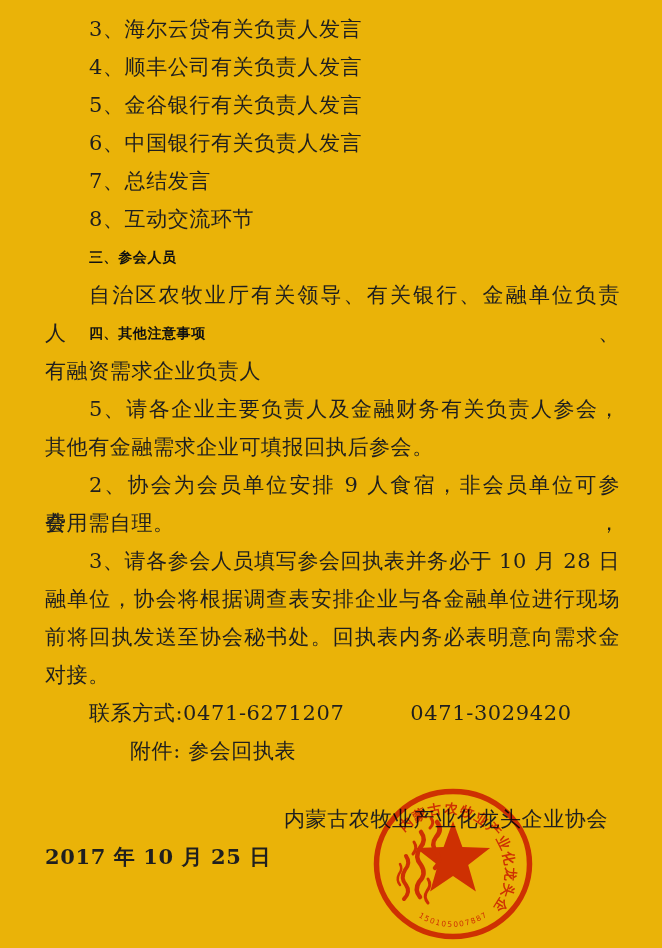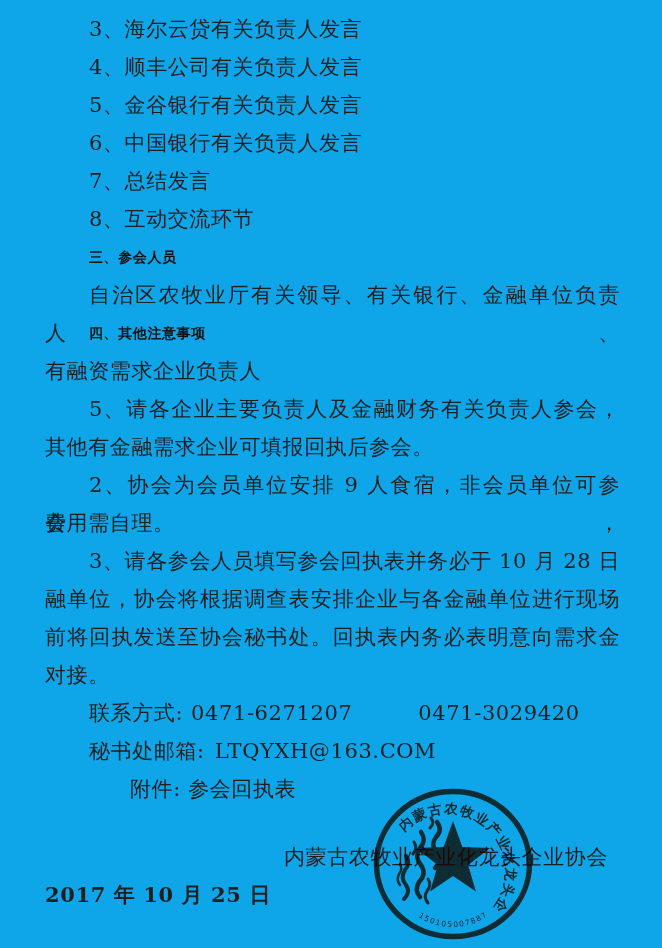--- a/index.html
+++ b/index.html
@@ -4,21 +4,21 @@
 <style>
   html, body {
     margin: 0;
     padding: 0;
     background: #ffffff;
   }
   .page {
     position: relative;
     width: 662px;
     height: 948px;
-    background: #0ea5e9;
+    background: #eab308;
     box-sizing: border-box;
     padding: 10px 42px 0 45px;
     font-family: "DejaVu Serif", serif;
     color: #1f1f1f;
     font-size: 21px;
     overflow: hidden;
   }
   .line {
     height: 38px;
     line-height: 38px;
@@ -33,21 +33,21 @@
     font-size: 14px;
   }
   .justify {
     white-space: normal;
     text-align: justify;
     text-align-last: justify;
     -moz-text-align-last: justify;
   }
   .attachment-line { text-indent: 85px; }
   .contact-gap { margin-left: 66px; }
-  .contact-num { margin-left: 8px; }
+  .contact-num { }
   .email-addr { margin-left: 10px; }
   .sig-org {
     margin-top: 30px;
     text-align: right;
     padding-right: 12px;
   }
   .sig-date {
     padding-right: 30px;
     font-weight: bold;
   }
@@ -89,23 +89,20 @@
   <div class="line">费用需自理。</div>
   <div class="line indent justify">3、请各参会人员填写参会回执表并务必于 10 月 28 日</div>
   <div class="line justify">融单位，协会将根据调查表安排企业与各金融单位进行现场</div>
   <div class="line justify">前将回执发送至协会秘书处。回执表内务必表明意向需求金</div>
   <div class="line">对接。</div>
 
   <div class="line indent">
     <span>联系方式:</span><span class="contact-num">0471-6271207</span><span class="contact-gap">0471-3029420</span>
   </div>
 
-  <div class="line indent">
-    <span>秘书处邮箱:</span><span class="email-addr">LTQYXH@163.COM</span>
-  </div>
 
   <div class="line attachment-line">
     <span>附件:</span>
     <span>参会回执表</span>
   </div>
 
   <div class="line sig-org">内蒙古农牧业产业化龙头企业协会</div>
   <div class="line sig-date">2017 年 10 月 25 日</div>
 
   <svg class="seal" viewBox="0 0 168 160" xmlns="http://www.w3.org/2000/svg">

